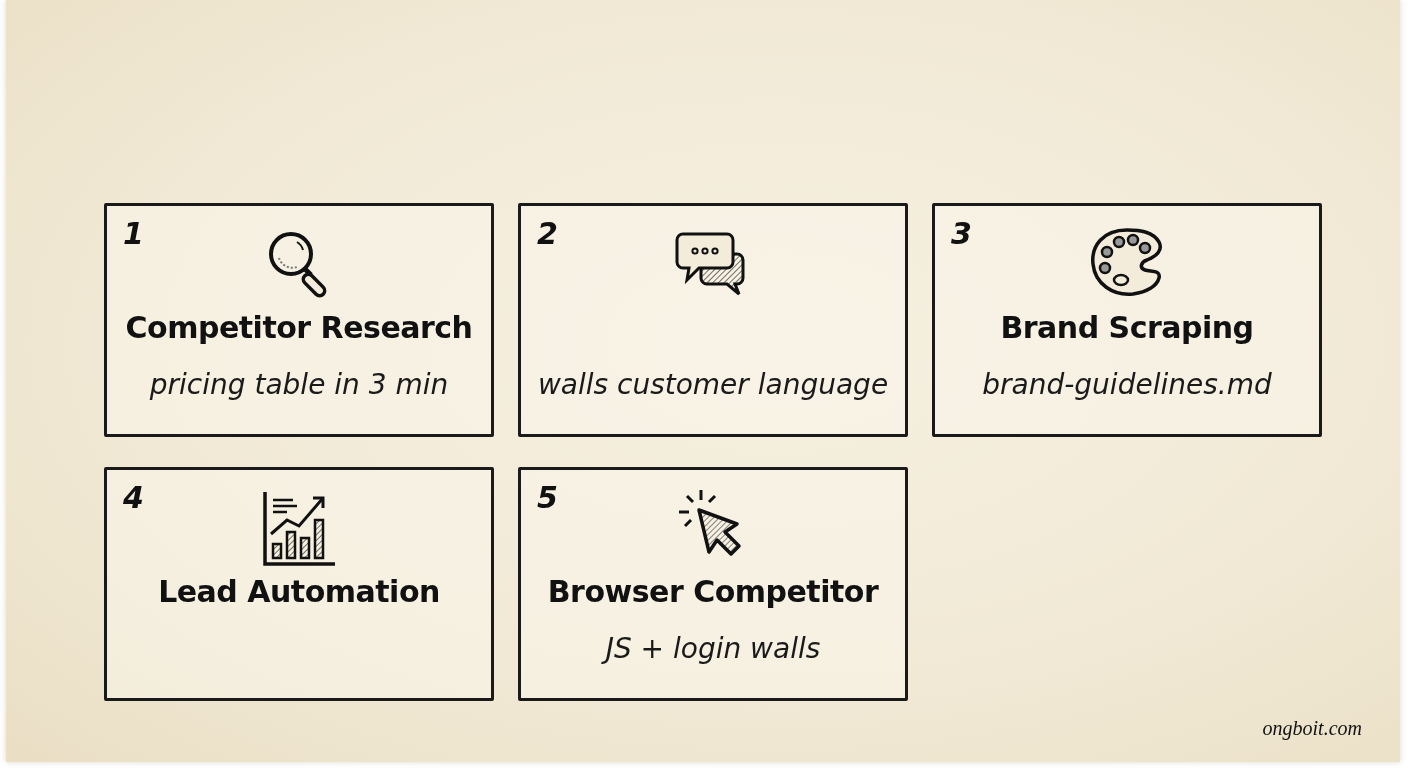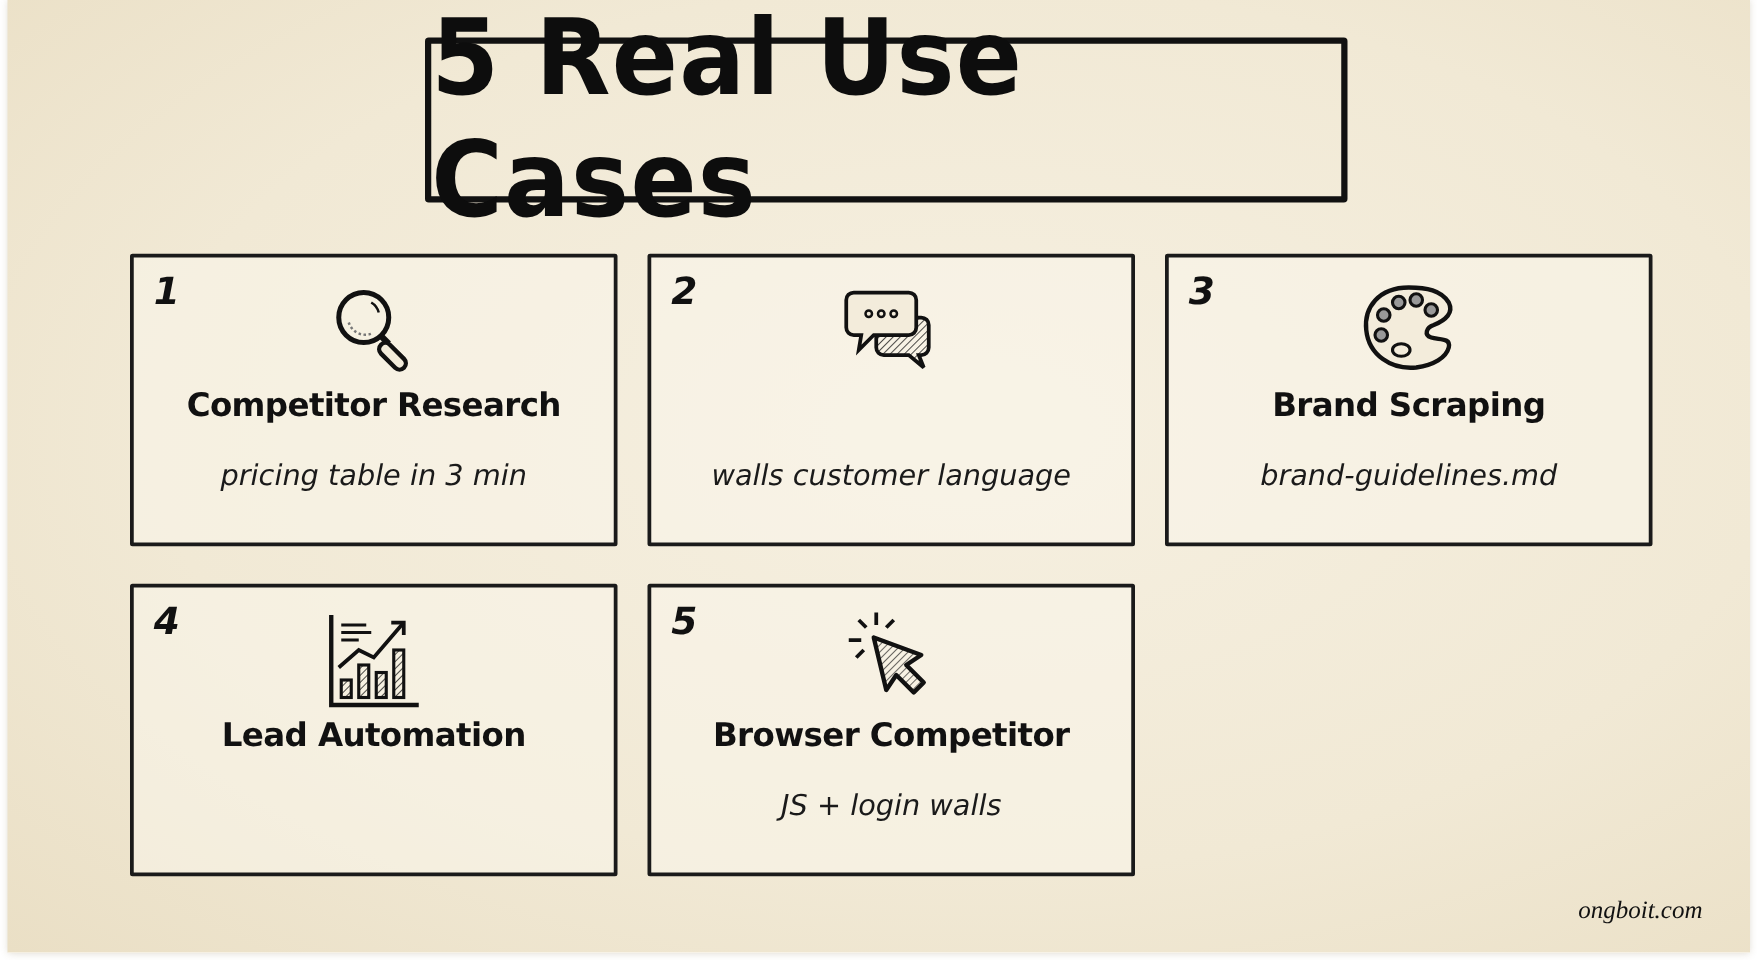--- a/index.html
+++ b/index.html
@@ -71,55 +71,52 @@
   }
   .card-icon svg { width: 100%; height: 100%; }
   .card-title {
     position: absolute;
     left: 0;
     right: 0;
     top: 104px;
     text-align: center;
     font-family: "DejaVu Sans", sans-serif;
     font-weight: bold;
-    font-size: 26px;
+    font-size: 30px;
     letter-spacing: -0.5px;
     color: #111;
     white-space: nowrap;
   }
   .card-subtitle {
     position: absolute;
     left: 0;
     right: 0;
     top: 162px;
     text-align: center;
     font-family: "DejaVu Sans", sans-serif;
     font-style: italic;
-    font-size: 23px;
+    font-size: 28px;
     color: #1a1a1a;
     white-space: nowrap;
   }
   .footer-brand {
     position: absolute;
     right: 38px;
     bottom: 22px;
     font-family: Liberation Serif, serif;
     font-style: italic;
     font-size: 20px;
     color: #111;
   }
 </style>
 </head>
 <body>
 
 <div class="page">
 
-  <div class="title-box">
-    <div class="title-text">5 Real Use Cases</div>
-  </div>
 
   <div class="card" style="left:98px; top:203px;">
     <div class="card-number">1</div>
     <div class="card-icon">
       <svg viewBox="0 0 84 84">
         <circle cx="34" cy="32" r="20" fill="none" stroke="#111" stroke-width="4"></circle>
         <path d="M22 36 A14 14 0 0 0 40 45" fill="none" stroke="#777" stroke-width="2" stroke-dasharray="2 2"></path>
         <path d="M40 20 A13 13 0 0 1 46 28" fill="none" stroke="#111" stroke-width="2"></path>
         <line x1="48" y1="47" x2="54" y2="53" stroke="#111" stroke-width="5"></line>
         <rect x="52" y="50" width="10" height="26" rx="5" transform="rotate(-45 57 63)" fill="#f3ecdb" stroke="#111" stroke-width="3.5"></rect>

